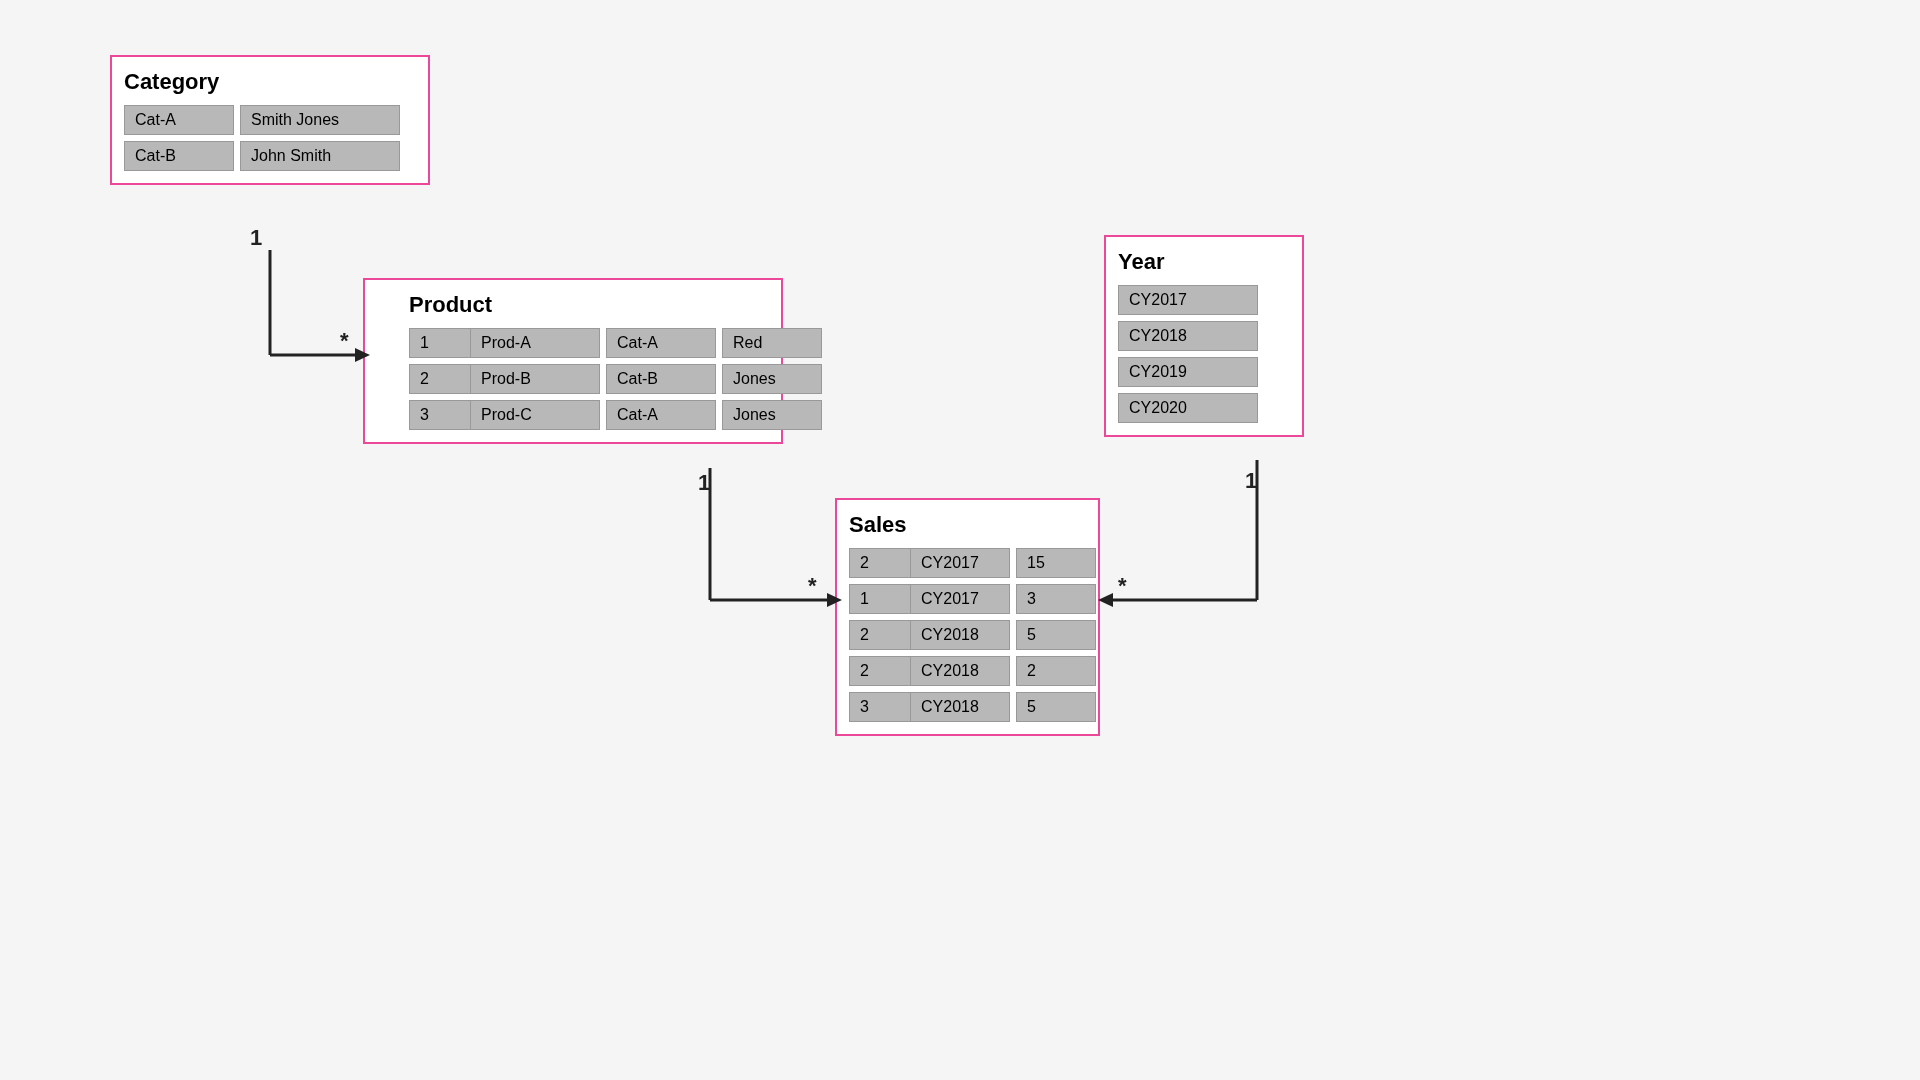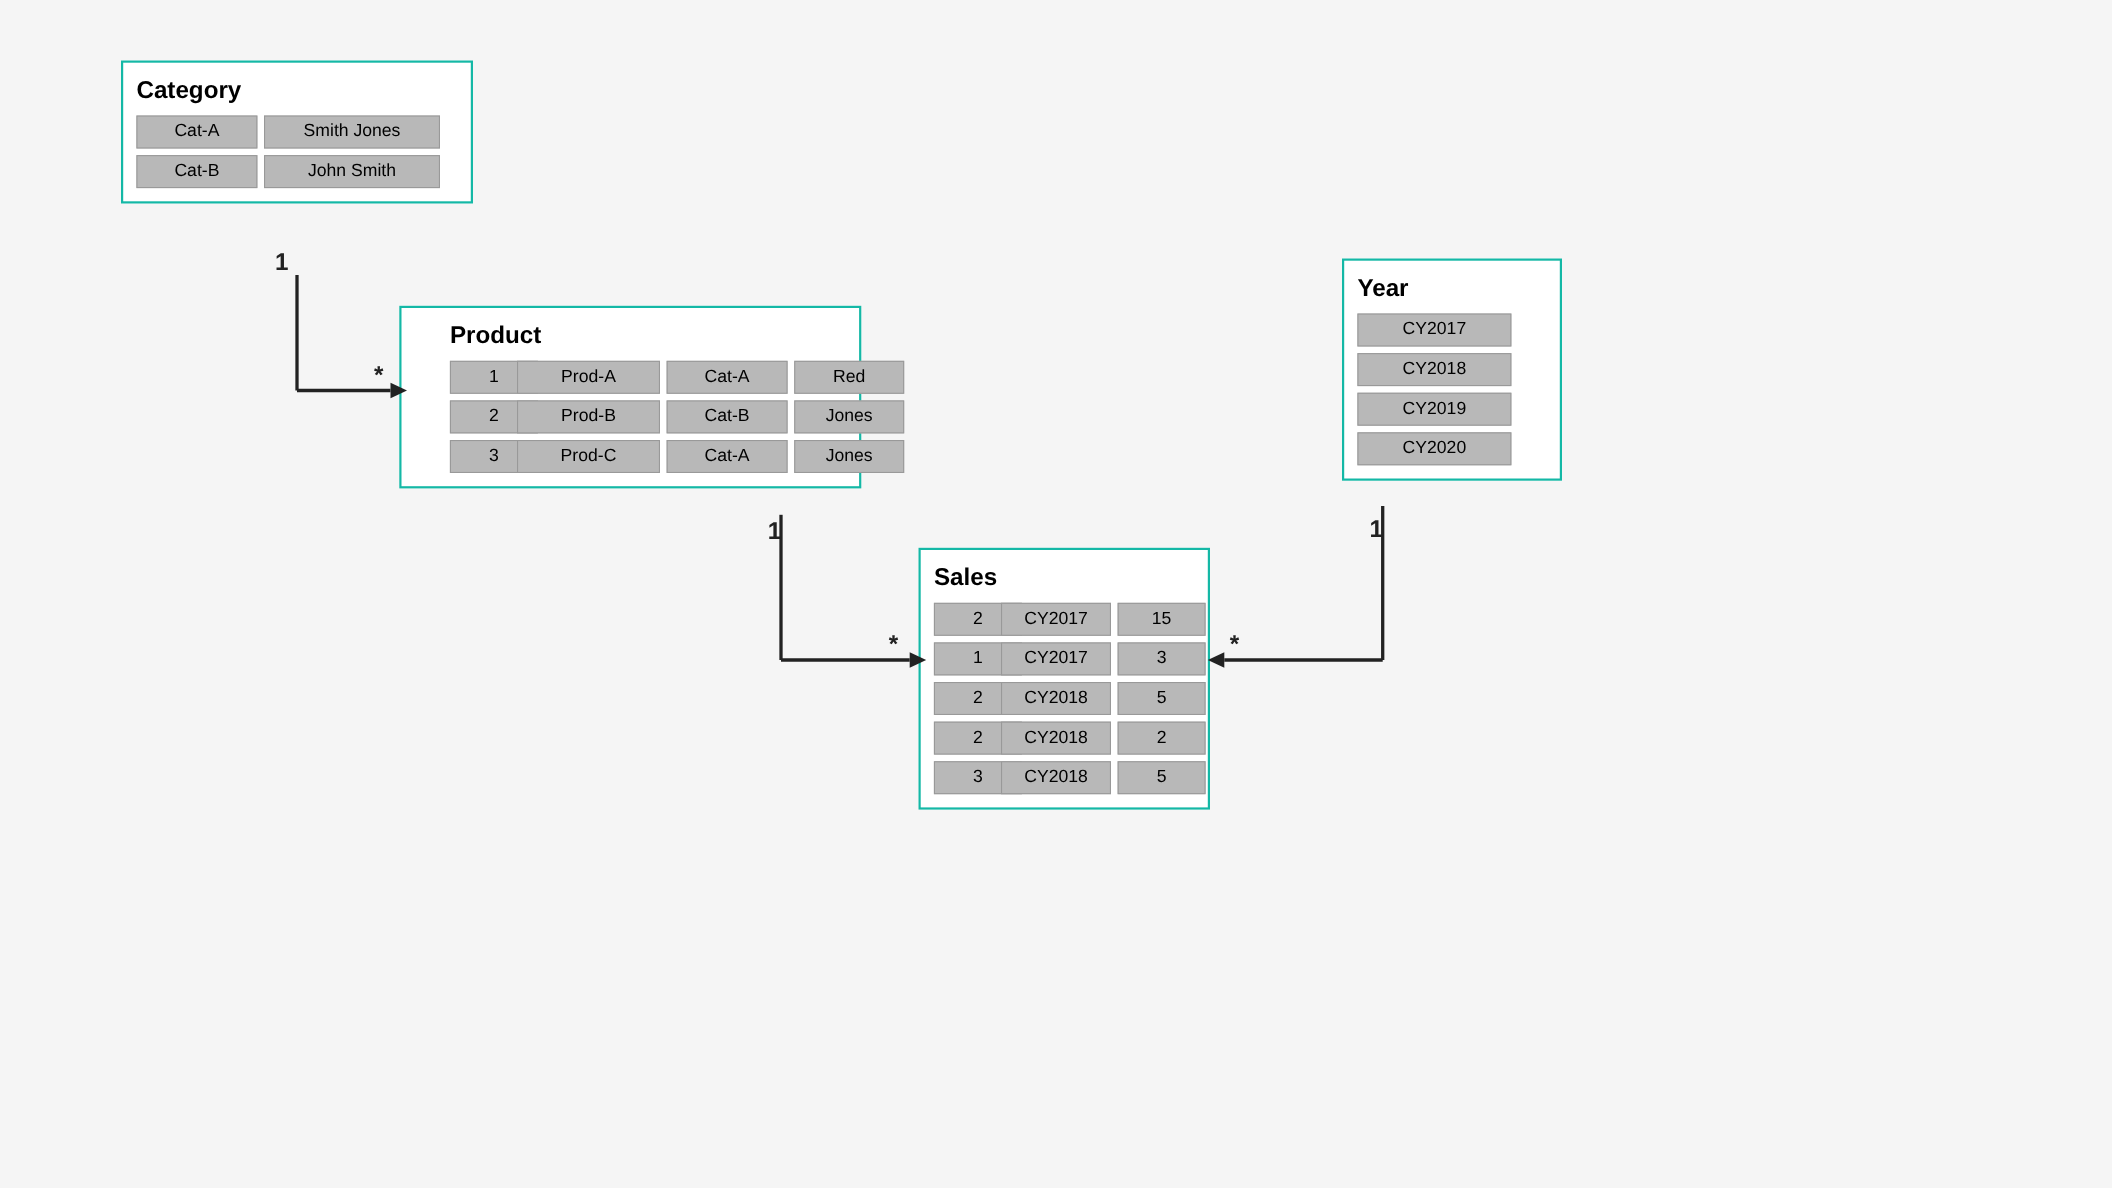--- a/index.html
+++ b/index.html
@@ -8,41 +8,40 @@
       font-family: Arial, sans-serif;
       width: 1920px;
       height: 1080px;
       overflow: hidden;
       position: relative;
     }
 
     .entity-box {
       position: absolute;
       background: white;
-      border: 2px solid #14b8a6;
+      border: 2px solid #ec4899;
       padding: 12px;
     }
 
     .entity-title {
       font-weight: bold;
       font-size: 22px;
       margin-bottom: 10px;
     }
 
     .entity-grid {
       display: grid;
       gap: 6px;
     }
 
     .cell {
       background: #b8b8b8;
       border: 1px solid #999;
       padding: 5px 10px;
       font-size: 16px;
-      text-align: center;
       min-width: 80px;
     }
 
     
     svg.arrows {
       position: absolute;
       top: 0;
       left: 0;
       width: 1920px;
       height: 1080px;
@@ -75,21 +74,21 @@
     <div class="cell">Cat-B</div>
     <div class="cell">Jones</div>
 
     <div class="cell">3</div>
     <div class="cell">Prod-C</div>
     <div class="cell">Cat-A</div>
     <div class="cell">Jones</div>
   </div>
 </div>
 
-<div class="entity-box" style="left: 1220px; top: 235px; width: 200px;">
+<div class="entity-box" style="left: 1104px; top: 235px; width: 200px;">
   <div class="entity-title">Year</div>
   <div class="entity-grid" style="grid-template-columns: 140px;">
     <div class="cell">CY2017</div>
     <div class="cell">CY2018</div>
     <div class="cell">CY2019</div>
     <div class="cell">CY2020</div>
   </div>
 </div>
 
 <div class="entity-box" style="left: 835px; top: 498px; width: 265px;">

